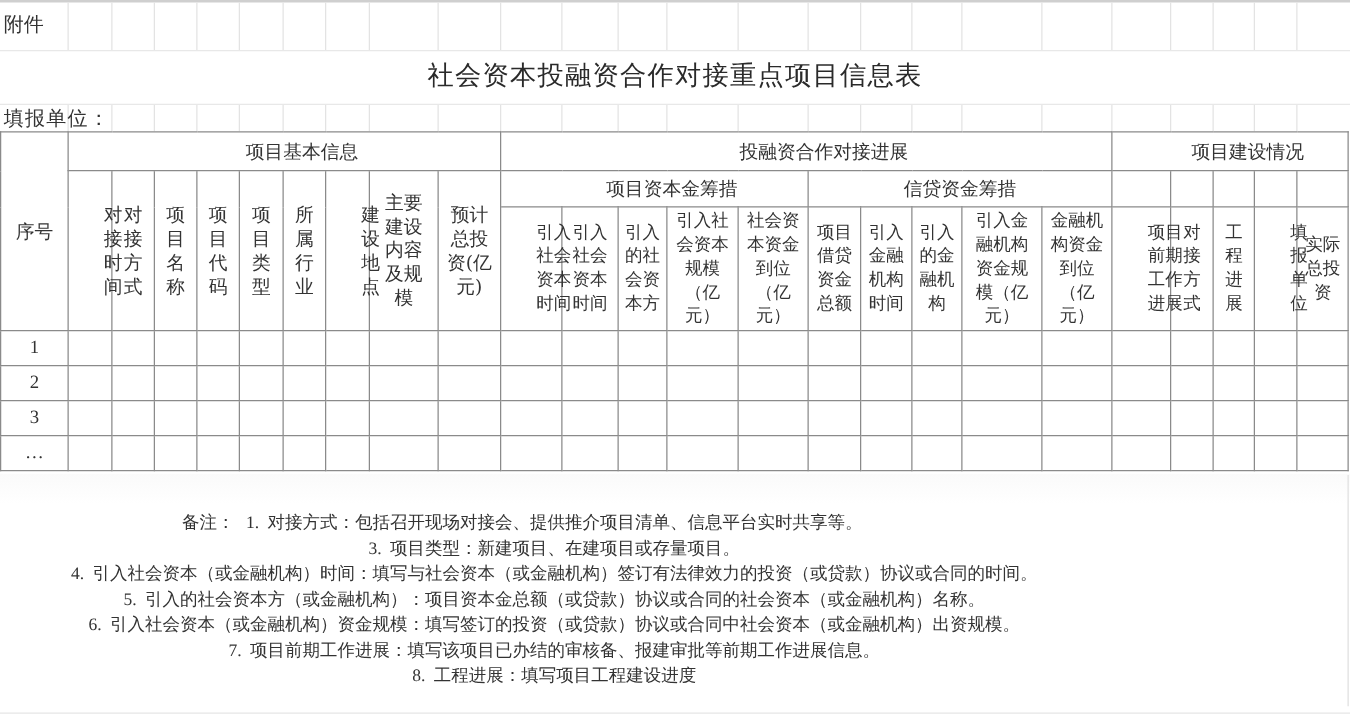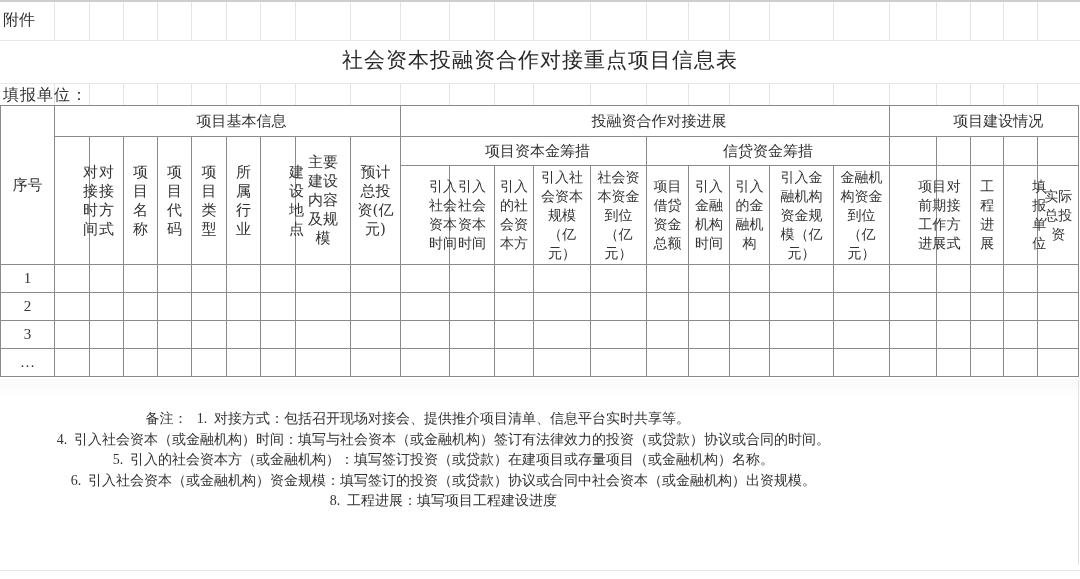--- a/index.html
+++ b/index.html
@@ -291,26 +291,32 @@
   </table>
 
 <div class="empty-band"></div>
 <div class="rightedge"></div>
 
 <div class="notes">
   <div class="note">
     <span class="lbl">备注：</span><span class="num">1.</span><span>对接方式：包括召开现场对接会、提供推介项目清单、信息平台实时共享等。</span>
   </div>
   <div class="note">
+    <span class="lbl"></span><span class="num">3.</span><span>项目类型：新建项目、在建项目或存量项目。</span>
+  </div>
+  <div class="note">
     <span class="lbl"></span><span class="num">4.</span><span>引入社会资本（或金融机构）时间：填写与社会资本（或金融机构）签订有法律效力的投资（或贷款）协议或合同的时间。</span>
   </div>
   <div class="note">
-    <span class="lbl"></span><span class="num">5.</span><span>引入的社会资本方（或金融机构）：填写签订投资（或贷款）在建项目或存量项目（或金融机构）名称。</span>
+    <span class="lbl"></span><span class="num">5.</span><span>引入的社会资本方（或金融机构）：项目资本金总额（或贷款）协议或合同的社会资本（或金融机构）名称。</span>
   </div>
   <div class="note">
     <span class="lbl"></span><span class="num">6.</span><span>引入社会资本（或金融机构）资金规模：填写签订的投资（或贷款）协议或合同中社会资本（或金融机构）出资规模。</span>
   </div>
   <div class="note">
+    <span class="lbl"></span><span class="num">7.</span><span>项目前期工作进展：填写该项目已办结的审核备、报建审批等前期工作进展信息。</span>
+  </div>
+  <div class="note">
     <span class="lbl"></span><span class="num">8.</span><span>工程进展：填写项目工程建设进度</span>
   </div>
 </div>
 
 <div class="bottomline"></div>
 
 </body></html>

